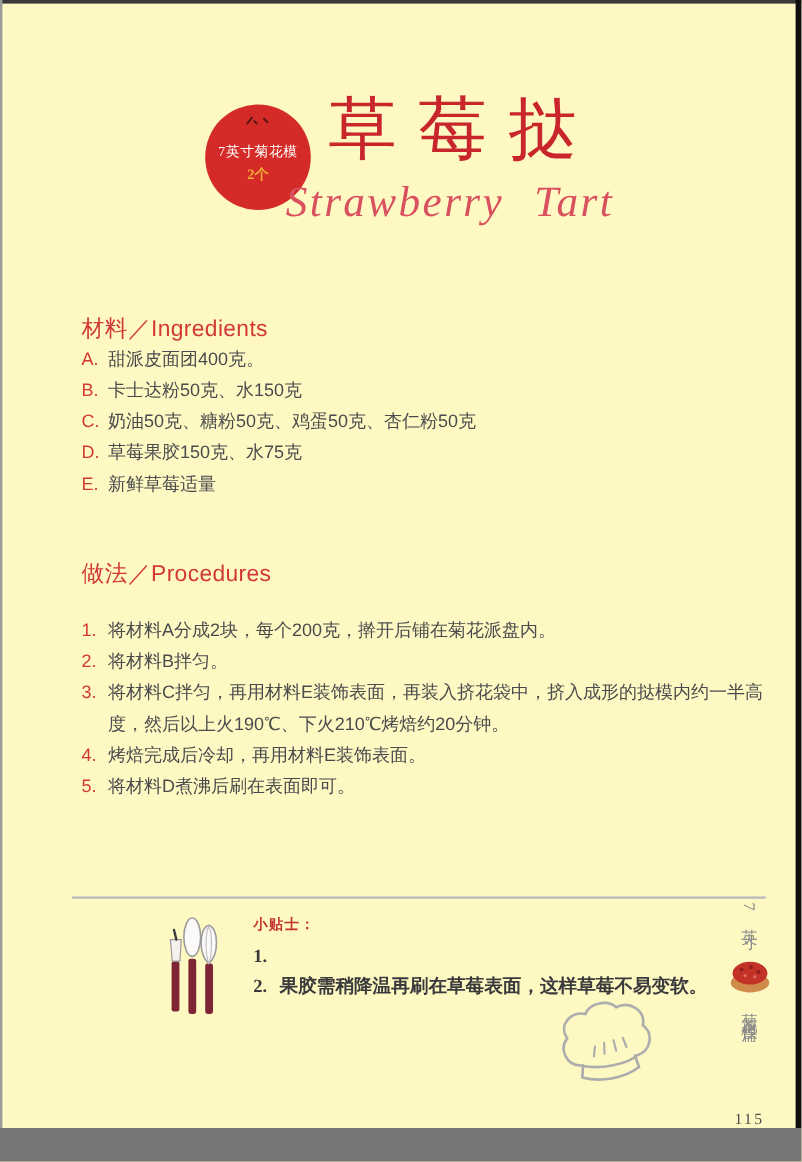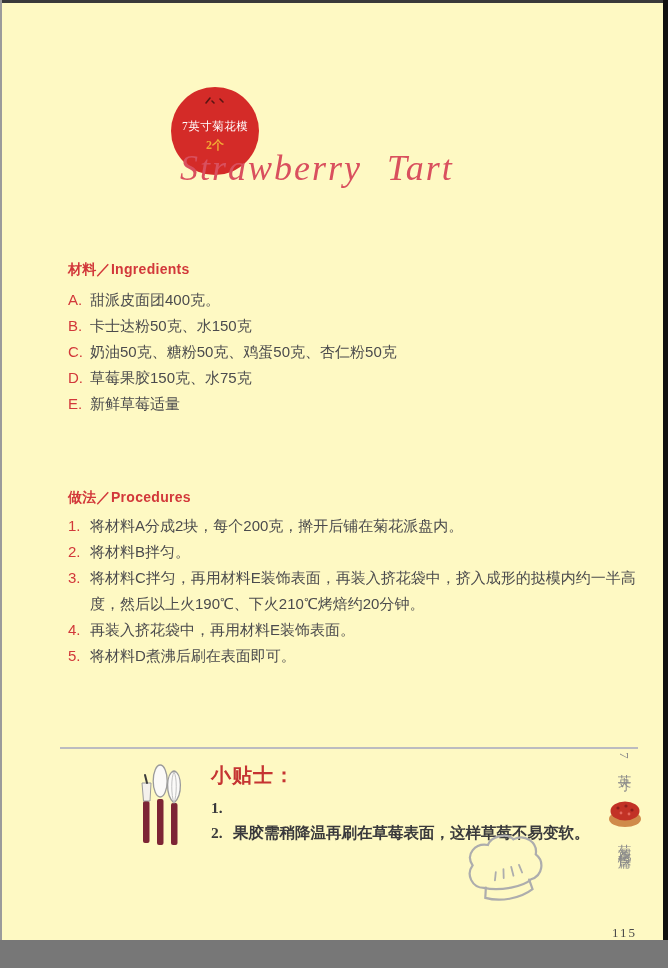--- a/index.html
+++ b/index.html
@@ -25,47 +25,47 @@
   .badge-l1{color:#fff;font-size:11.5px;letter-spacing:.5px;white-space:nowrap;font-family:"Liberation Serif",serif;}
   .badge-l2{color:#f2a934;font-size:12px;font-weight:bold;margin-top:3px;font-family:"Liberation Serif",serif;}
 
   
   .title-zh{
     position:absolute;left:212px;top:70px;width:330px;margin:0;text-align:center;
     font-family:"Liberation Serif",serif;font-weight:normal;
     font-size:57px;color:#c9262c;letter-spacing:18px;transform:translateX(9px);
   }
   .title-en{
-    position:absolute;left:180px;top:147px;width:390px;
+    position:absolute;left:180px;top:147px;width:390px;text-align:center;
     font-family:"Liberation Serif",serif;font-style:italic;
     font-size:36px;color:#d9505e;word-spacing:14px;letter-spacing:2px;
   }
 
   
   .sec-header{
     position:absolute;left:68px;margin:0;
-    font-size:14px;font-weight:bold;color:#d2383a;letter-spacing:.3px;
+    font-size:19px;font-weight:normal;color:#d2383a;letter-spacing:.3px;
   }
   .hdr-ing{top:261px;}
-  .hdr-proc{top:489px;}
+  .hdr-proc{top:465px;}
 
   
   .rlist{position:absolute;left:68px;margin:0;padding:0;list-style:none;color:#4b4b4d;font-size:15px;}
   .list-ing{top:287px;width:560px;}
   .list-proc{top:513px;width:585px;}
   .rlist li{display:flex;line-height:26px;}
   .rlist .lbl{color:#d2383a;flex:0 0 22px;}
   .rlist .txt{flex:1;}
 
   .divider{position:absolute;left:60px;top:747px;width:578px;height:1.5px;background:#bcbcc0;border:none;margin:0;}
 
   
   .tips-icon{position:absolute;left:139px;top:761px;}
   .tips{position:absolute;left:211px;top:762px;width:420px;font-family:"Liberation Serif",serif;}
-  .tips-header{margin:0;font-size:20px;font-weight:bold;color:#c53432;letter-spacing:1px;}
+  .tips-header{margin:0;font-size:12px;font-weight:bold;color:#c53432;letter-spacing:1px;}
   .tips-list{margin:6px 0 0 0;padding:0;list-style:none;color:#3a3a3c;font-size:15.5px;}
   .tips-list li{display:flex;line-height:25px;font-weight:bold;}
   .tips-list .lbl{flex:0 0 22px;}
 
   .chef-hat{position:absolute;left:458px;top:833px;}
 
   
   .side-vtext{
     position:absolute;left:615px;writing-mode:vertical-rl;
     font-family:"Liberation Serif",serif;font-size:13.5px;color:#8a8a8a;letter-spacing:4px;
@@ -90,20 +90,21 @@
   <div class="edge-bottom-strip"></div>
 
   <div class="badge">
     <svg class="badge-deco" width="30" height="10" viewBox="0 0 30 10">
       <path d="M6 7 L10 2 M12 5 L14 7 M20 3 L23 6" stroke="#5a1512" stroke-width="1.6" fill="none" stroke-linecap="round"></path>
     </svg>
     <div class="badge-l1">7英寸菊花模</div>
     <div class="badge-l2">2个</div>
   </div>
 
+  <h1 class="title-zh">草莓挞</h1>
   <div class="title-en">Strawberry Tart</div>
 
   <h2 class="sec-header hdr-ing">材料／Ingredients</h2>
   <ul class="rlist list-ing">
 
       <li>
         <span class="lbl">A.</span>
         <span class="txt">甜派皮面团400克。</span>
       </li>
 
@@ -141,21 +142,21 @@
         <span class="txt">将材料B拌匀。</span>
       </li>
 
       <li>
         <span class="lbl">3.</span>
         <span class="txt">将材料C拌匀，再用材料E装饰表面，再装入挤花袋中，挤入成形的挞模内约一半高度，然后以上火190℃、下火210℃烤焙约20分钟。</span>
       </li>
 
       <li>
         <span class="lbl">4.</span>
-        <span class="txt">再装入挤花袋中，再用材料E装饰表面。</span>
+        <span class="txt">烤焙完成后冷却，再用材料E装饰表面。</span>
       </li>
 
       <li>
         <span class="lbl">5.</span>
         <span class="txt">将材料D煮沸后刷在表面即可。</span>
       </li>
     </ol>
 
   <hr class="divider">
 

